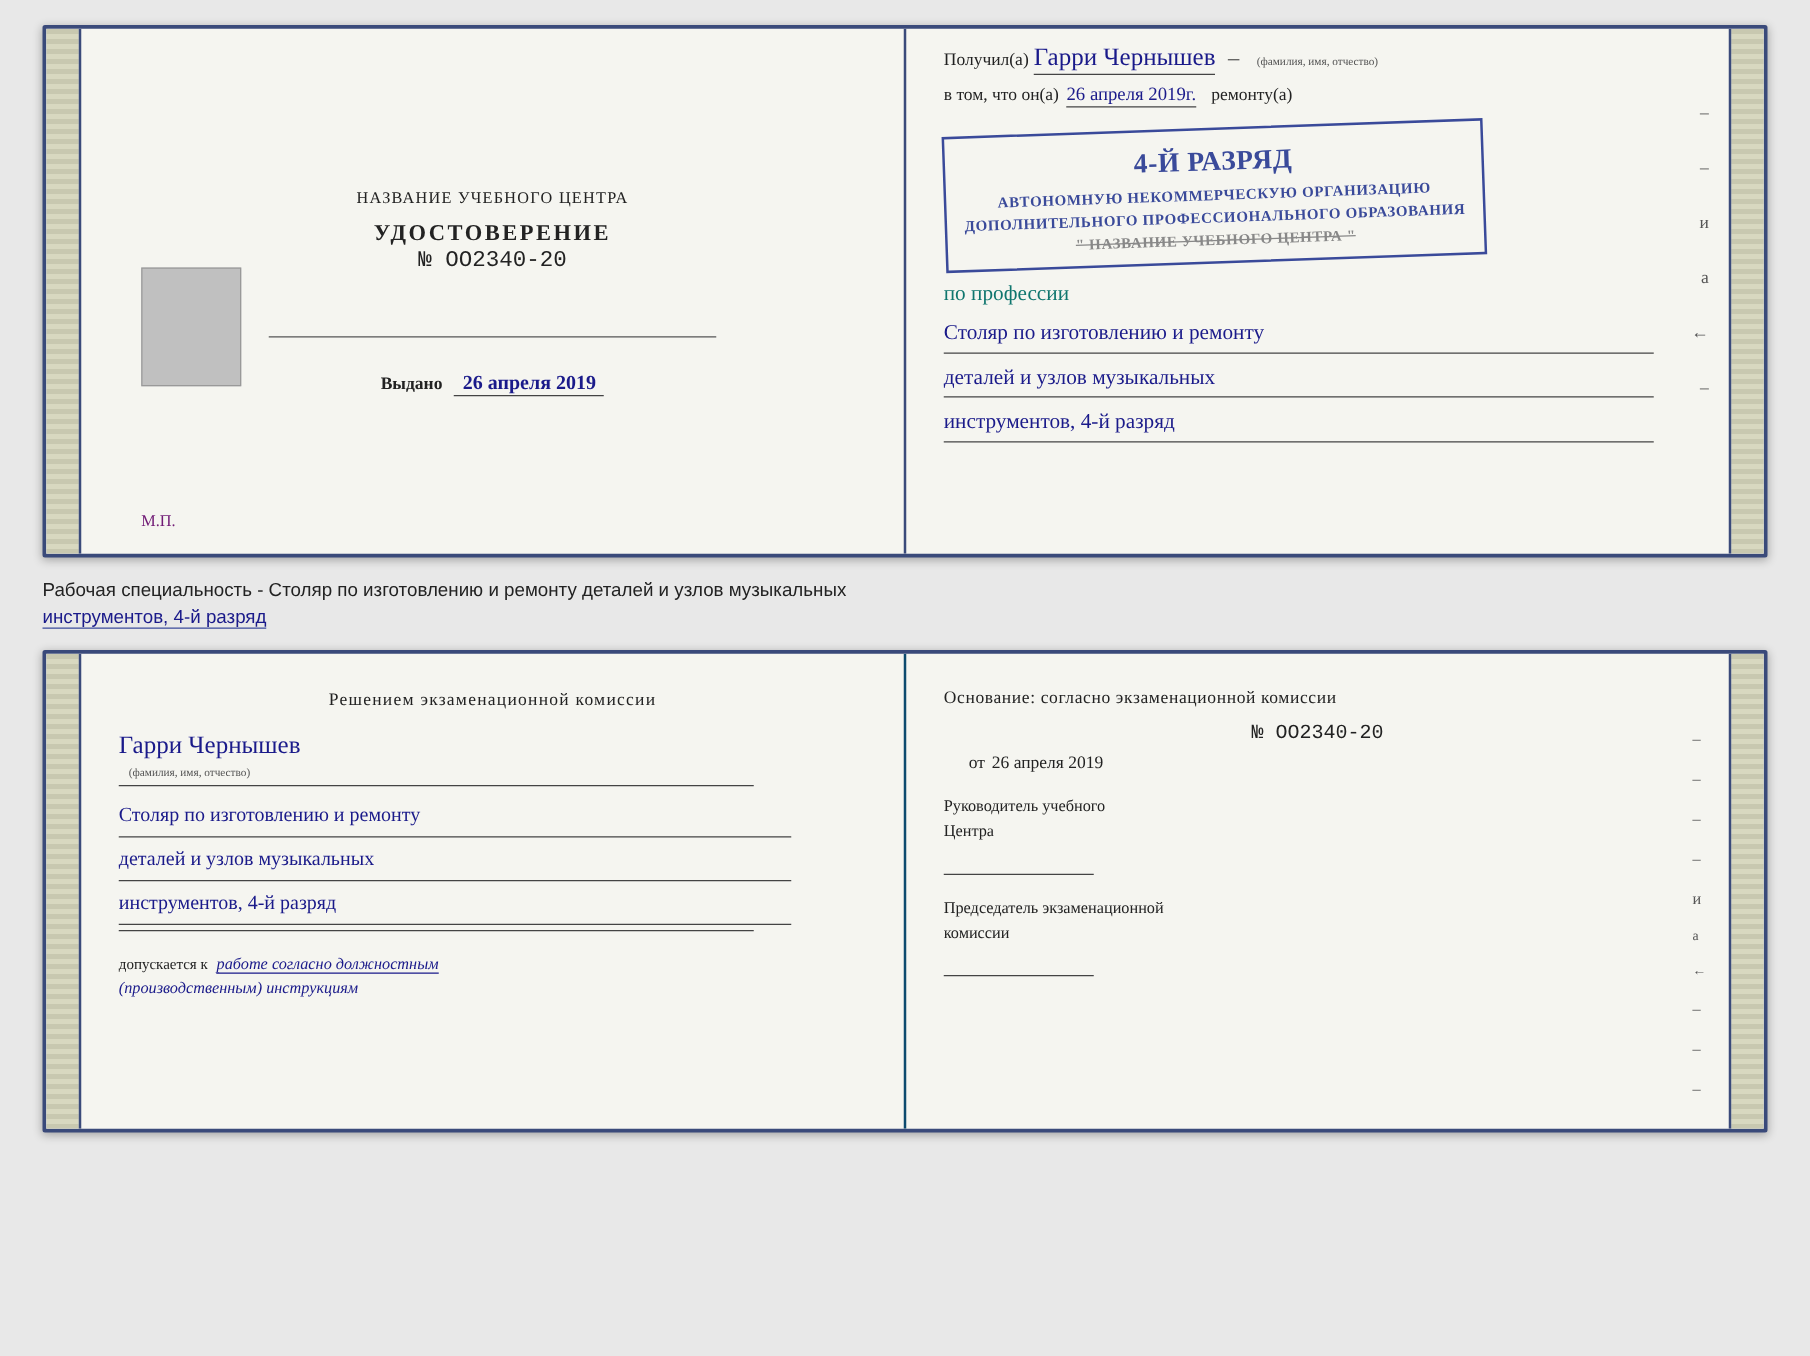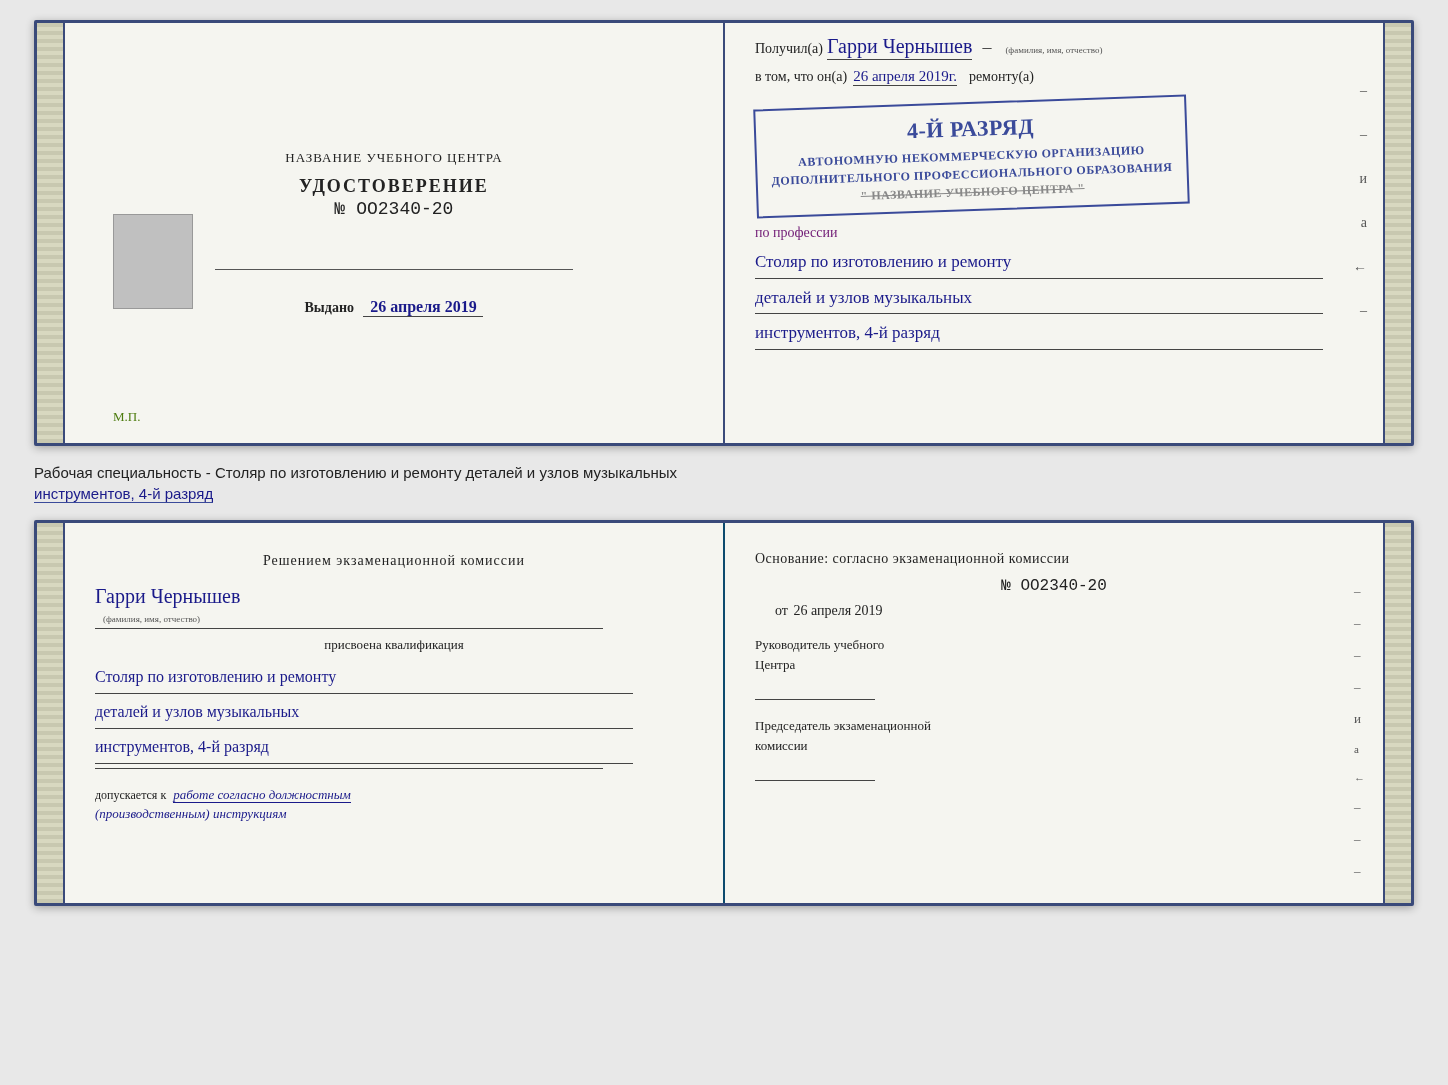--- a/index.html
+++ b/index.html
@@ -118,21 +118,21 @@
       display: inline-block;
       border-bottom: 1px solid #444;
       min-width: 120px;
     }
 
     .mp-label {
       position: absolute;
       bottom: 18px;
       left: 48px;
       font-size: 13px;
-      color: #4d7c0f;
+      color: #701a75;
     }
 
     
     .right-line {
       display: flex;
       align-items: baseline;
       margin-bottom: 6px;
       font-size: 14px;
       color: #222;
       flex-wrap: wrap;
@@ -388,21 +388,21 @@
 
     <div style="margin: 10px 0 6px 0; display:flex; align-items:flex-start;">
       <div class="stamp-box">
         <div style="font-size:22px; color:#3a4a9a; font-weight:bold;">4-й разряд</div>
         <div style="font-size:12px; margin-top:2px;">АВТОНОМНУЮ НЕКОММЕРЧЕСКУЮ ОРГАНИЗАЦИЮ</div>
         <div style="font-size:12px;">ДОПОЛНИТЕЛЬНОГО ПРОФЕССИОНАЛЬНОГО ОБРАЗОВАНИЯ</div>
         <div style="font-size:12px; text-decoration:line-through; color:#888;">" НАЗВАНИЕ УЧЕБНОГО ЦЕНТРА "</div>
       </div>
     </div>
 
-    <div style="margin-top:8px; font-size:14px; color:#701a75;">по профессии</div>
+    <div style="margin-top:8px; font-size:17px; color:#0f766e;">по профессии</div>
 
     <div class="qualification-lines">
       <span class="profession-line">Столяр по изготовлению и ремонту</span>
       <span class="profession-line">деталей и узлов музыкальных</span>
       <span class="profession-line">инструментов, 4-й разряд</span>
     </div>
 
     <div class="right-dashes">
       <span class="r-dash">–</span>
       <span class="r-dash">–</span>
@@ -428,21 +428,20 @@
 
   <div class="bottom-page left">
     <div class="section-title">Решением  экзаменационной  комиссии</div>
 
     <div class="name-block">
       <span class="hw-name">Гарри Чернышев</span>
       <span class="hw-name-sub">(фамилия, имя, отчество)</span>
       <span class="name-underline"></span>
     </div>
 
-    <div class="bottom-label">присвоена квалификация</div>
 
     <div class="qualification-lines">
       <span class="hw-qual">Столяр по изготовлению и ремонту</span>
       <span class="hw-qual">деталей и узлов музыкальных</span>
       <span class="hw-qual">инструментов, 4-й разряд</span>
     </div>
     <div style="border-bottom:1px solid #444; width:85%; margin-top:4px;"></div>
 
     <div class="допускается-line">
       <span>допускается к</span>

